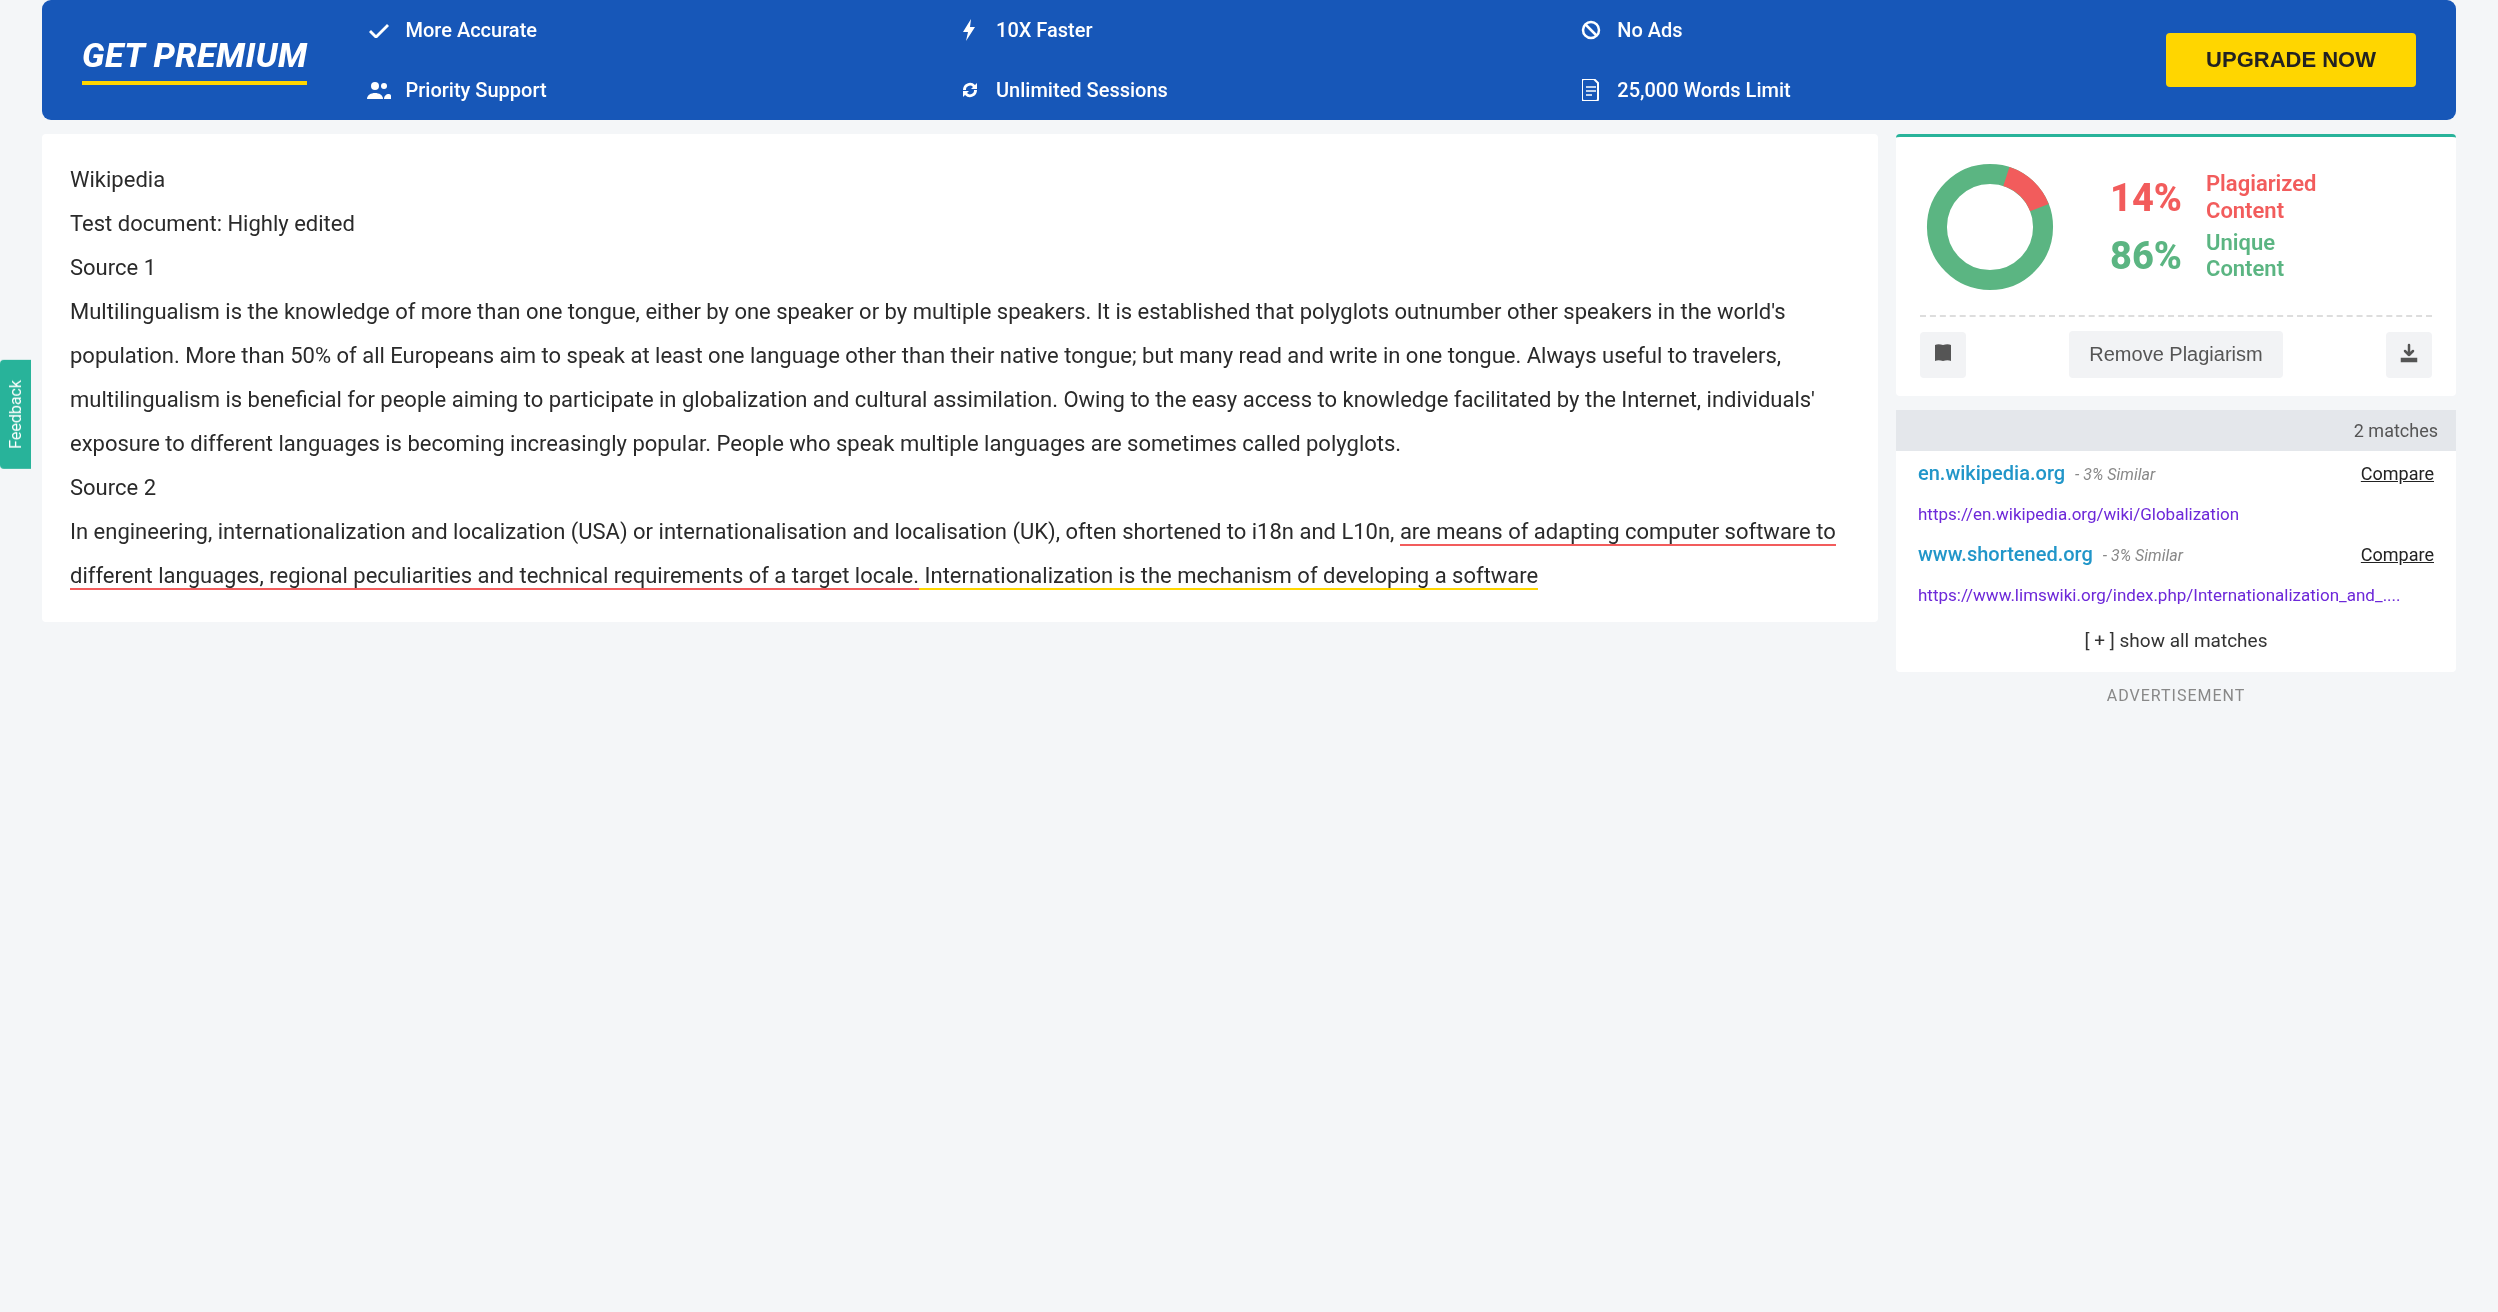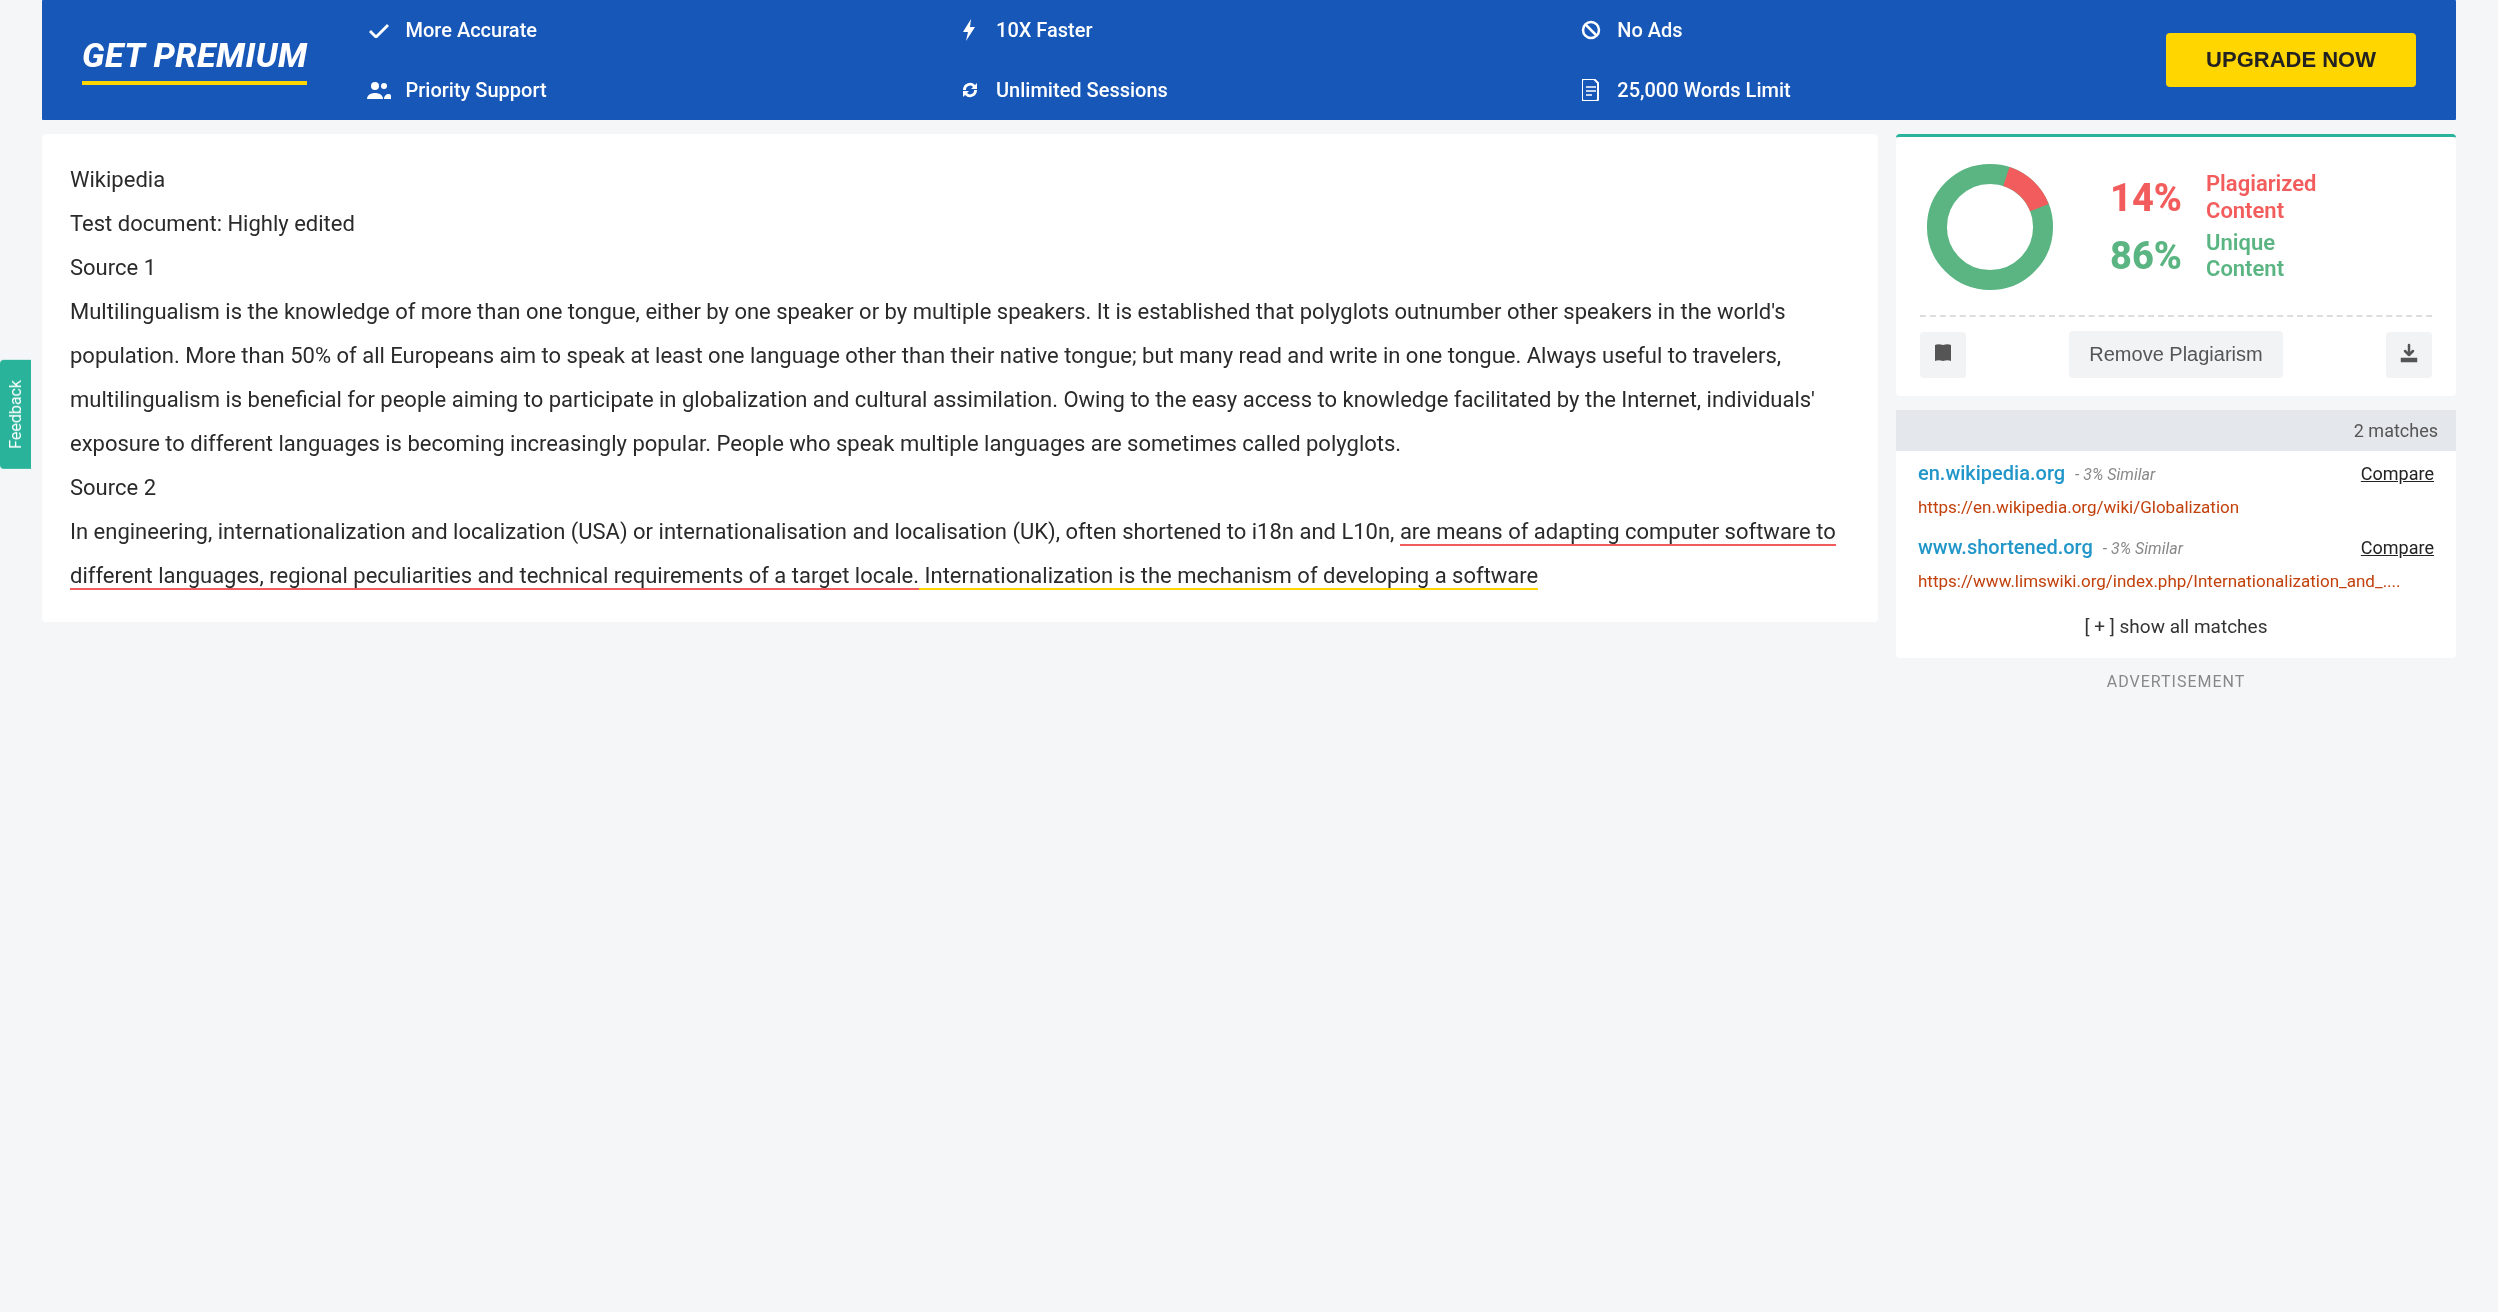--- a/index.html
+++ b/index.html
@@ -7,21 +7,21 @@
   font-family: -apple-system, BlinkMacSystemFont, "Segoe UI", Roboto, Helvetica, Arial, sans-serif;
   background: #f4f6f8;
   color: #333;
 }
 .page { width: 100%; }
 
 
 .premium-banner {
   background: #1757b8;
   margin: 0 42px;
-  border-radius: 1px;
+  border-radius: 9px;
   padding: 18px 40px;
   display: flex;
   align-items: center;
   color: #fff;
 }
 .premium-title {
   font-size: 34px;
   font-weight: 800;
   font-style: italic;
   letter-spacing: 0.5px;
@@ -186,23 +186,23 @@
   font-style: italic;
 }
 .match-compare {
   margin-left: auto;
   color: #222;
   text-decoration: underline;
   font-size: 18px;
   cursor: pointer;
 }
 .match-url {
-  color: #c2410c;
+  color: #6d28d9;
   font-size: 17px;
-  margin-top: 12px;
+  margin-top: 19px;
   white-space: nowrap;
   overflow: hidden;
   text-overflow: ellipsis;
 }
 .show-all {
   text-align: center;
   color: #333;
   font-size: 19px;
   cursor: pointer;
   padding: 6px 0 4px;

